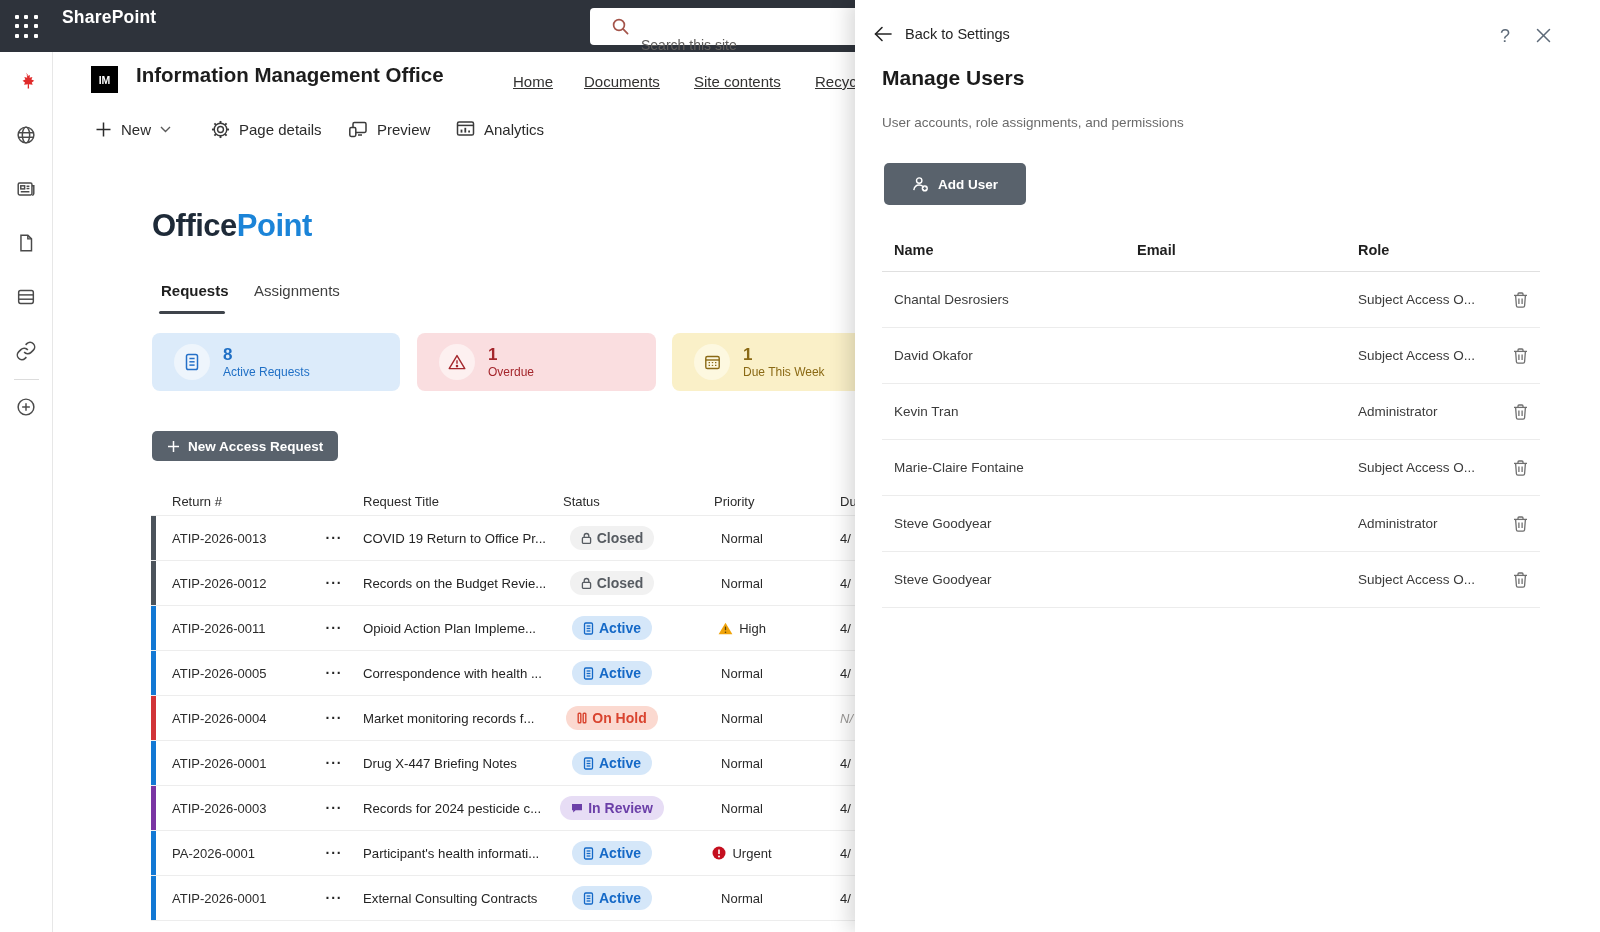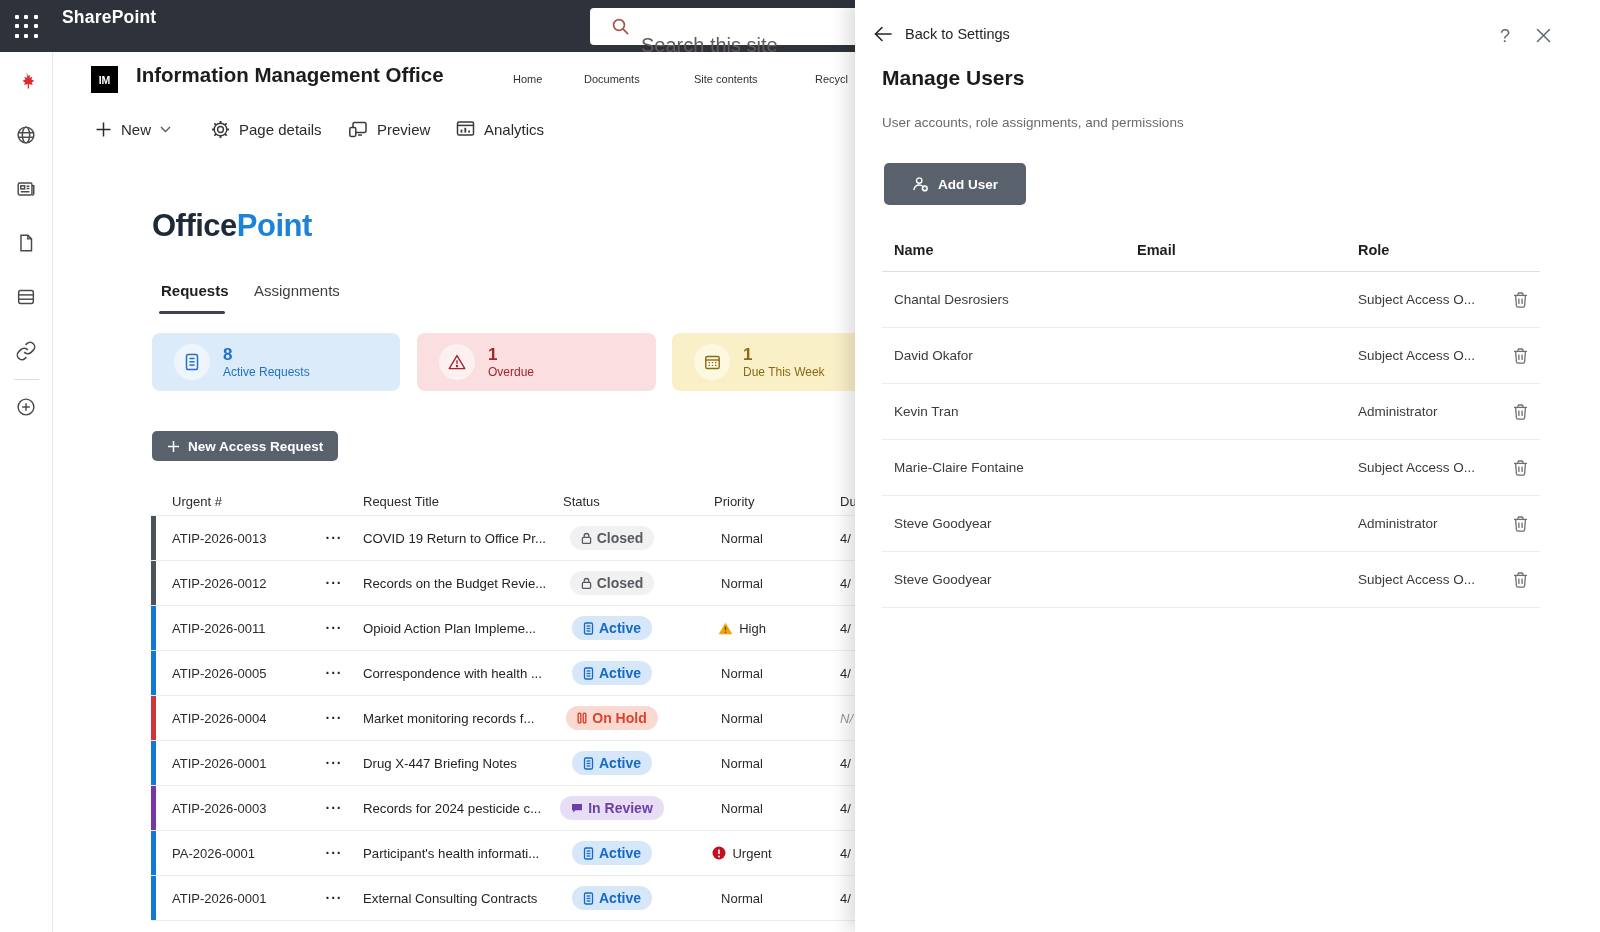--- a/index.html
+++ b/index.html
@@ -10,31 +10,31 @@
   }
   
   .suitebar { position:absolute; left:0; top:0; width:1600px; height:52px; background:#2e333b; z-index:5; }
   .waffle { position:absolute; left:13px; top:13px; width:27px; height:27px; display:grid;
     grid-template-columns:repeat(3,1fr); gap:5px; padding:2px; cursor:pointer; }
   .waffle i { width:4px; height:4px; background:#fff; border-radius:1px; }
   .brand { position:absolute; left:62px; top:7px; color:#fff; font-size:17.5px; font-weight:700; letter-spacing:.2px; }
   .searchbox { position:absolute; left:590px; top:8px; width:288px; height:37px; background:#fff;
     border-radius:4px; display:flex; align-items:center; }
   .searchbox .mag { margin-left:21px; }
-  .searchbox .ph { margin-left:11px; color:#5f5d5b; font-size:20px;margin-top:37px; }
+  .searchbox .ph { margin-left:11px; color:#5f5d5b; font-size:14px;margin-top:37px; }
   
   .rail { position:absolute; left:0; top:52px; width:53px; height:880px; background:#fff;
     border-right:1px solid #e7e7e7; z-index:4; }
   .rail .ric { position:absolute; left:50%; transform:translateX(-50%); width:22px; height:22px; cursor:pointer; }
   .rail .rdiv { position:absolute; left:14px; width:25px; border-top:1px solid #dcdcdc; }
   
   .avatar { position:absolute; left:91px; top:66px; width:27px; height:27px; background:#000000; color:#fff;
     font-size:10.5px; font-weight:700; display:flex; align-items:center; justify-content:center; }
   .sitetitle { position:absolute; left:136px; top:63px; font-size:20.5px; font-weight:700; color:#1d1d1d; }
-  .navlink { position:absolute; top:73px; font-size:11px; color:#323130; cursor:pointer; white-space:nowrap; }
+  .navlink { position:absolute; top:73px; font-size:15px; color:#323130; cursor:pointer; white-space:nowrap;text-decoration:underline; }
   
   .cmd { position:absolute; top:114px; height:30px; display:flex; align-items:center; gap:9px;
     font-size:15px; color:#2b2b2b; cursor:pointer; }
   
   .apptitle { position:absolute; left:152px; top:208px; font-size:31px; font-weight:800; letter-spacing:-.5px; }
   .apptitle .t1 { color:#1e2a38; } .apptitle .t2 { color:#1b84d8; }
   .tab { position:absolute; top:282px; font-size:15px; cursor:pointer; }
   .tab.active { font-weight:700; color:#1f1f1f; }
   .tab.idle { color:#404040; }
   .tabline { position:absolute; left:159px; top:311px; width:66px; height:3px; background:#3f444b; border-radius:2px; }
@@ -271,21 +271,21 @@
   <button class="btn-slate" id="newreq">
     <svg width="13" height="13" viewBox="0 0 13 13" fill="none" stroke="#fff" stroke-width="1.5">
       <line x1="6.5" y1="1" x2="6.5" y2="12"></line>
         <line x1="1" y1="6.5" x2="12" y2="6.5"></line>
     </svg>
     <span>New Access Request</span>
   </button>
 
   <div class="reqtable">
     <div class="reqhead">
-      <span class="h-id">Urgent #</span>
+      <span class="h-id">Return #</span>
       <span class="h-title">Request Title</span>
       <span class="h-status">Status</span>
       <span class="h-priority">Priority</span>
       <span class="h-due">Du</span>
     </div>
     <div class="rrows" id="reqrows">
         <div class="rrow">
           <span class="rbar" style="background:#4b535b"></span>
           <span class="c-id">ATIP-2026-0013</span>
           <span class="c-more">···</span>

